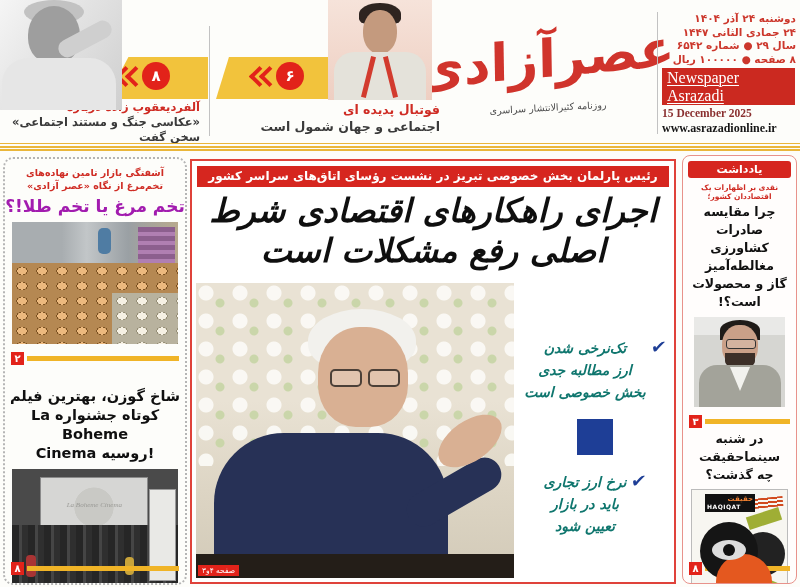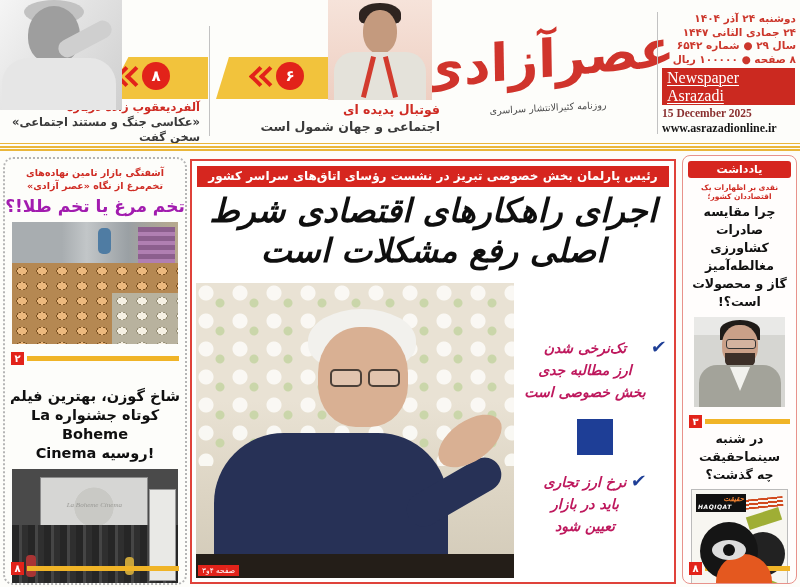--- a/index.html
+++ b/index.html
@@ -109,41 +109,41 @@
   .pm-lens{width:28px;height:14px;border:2px solid #4c4038;border-radius:5px;background:rgba(255,255,255,.25);}
   .pm-body{position:absolute;left:18px;top:150px;width:234px;height:160px;border-radius:70px 70px 0 0;background:#273156;}
   .pm-forearm{position:absolute;left:206px;top:192px;width:104px;height:34px;border-radius:17px;background:#273156;transform:rotate(-30deg);}
   .pm-hand{position:absolute;left:238px;top:138px;width:72px;height:40px;border-radius:50%;background:#d9b093;transform:rotate(-35deg);}
   .pm-table{position:absolute;left:0;right:0;bottom:0;height:24px;background:#241e18;}
   .pm-label{position:absolute;left:2px;bottom:2px;background:#e2231a;color:#fff;font-size:7.5px;padding:1px 4px;}
 
   .lead-bullets{position:absolute;left:330px;right:6px;top:176px;display:flex;flex-direction:column;align-items:center;gap:16px;}
   .bullet{direction:rtl;display:flex;gap:5px;align-items:flex-start;}
   .check{color:#1e3e96;font-size:18px;font-weight:bold;line-height:20px;transform:skewX(-8deg);}
-  .bullet-text{font-size:14px;font-weight:bold;font-style:italic;color:#be185d;line-height:22px;text-align:center;}
+  .bullet-text{font-size:14px;font-weight:bold;font-style:italic;color:#0f766e;line-height:22px;text-align:center;}
   .bullet-text span{display:block;}
   .blue-square{width:36px;height:36px;background:#1e3e96;}
 
   
   .sidebar{left:682px;top:155px;width:115px;height:429px;border:1px solid #e8928b;border-radius:8px;box-sizing:border-box;overflow:hidden;background:#fffdfc;}
   .sb-tab{margin:5px 5px 0;height:17px;background:#d6261f;border-radius:3px;color:#fff;font-size:11px;font-weight:bold;text-align:center;line-height:17px;}
   .sb-kicker{margin-top:5px;font-size:7.5px;color:#cf2c24;font-weight:bold;text-align:center;direction:rtl;}
   .sb-title{margin-top:2px;font-size:12.5px;font-weight:900;line-height:18px;text-align:center;color:#101010;direction:rtl;}
   .sb-title span{display:block;}
   .note-photo{margin:6px 11px 0;height:90px;position:relative;overflow:hidden;
     background:linear-gradient(180deg,#e9e9e7 0 20%,#d6d6d2 20%);}
   .np-hair{position:absolute;left:26px;top:3px;width:40px;height:20px;border-radius:50% 50% 0 0;background:#1f1b18;}
   .np-head{position:absolute;left:28px;top:8px;width:36px;height:42px;border-radius:46%;background:#caa088;}
   .np-glasses{position:absolute;left:32px;top:22px;width:28px;height:8px;border:1.5px solid #333;border-radius:3px;background:rgba(255,255,255,.2);}
   .np-beard{position:absolute;left:31px;top:36px;width:30px;height:16px;border-radius:0 0 50% 50%;background:#3c2f28;}
   .np-suit{position:absolute;left:5px;top:48px;width:82px;height:42px;border-radius:18px 18px 0 0;background:#a3a39a;}
   .np-shirt{position:absolute;left:36px;top:50px;width:20px;height:24px;background:#f2f2ee;clip-path:polygon(0 0,100% 0,50% 100%);}
 
   .poster{margin:5px 8px 0;height:124px;position:relative;overflow:hidden;background:#f7f6f1;border:1px solid #bbb;}
-  .po-chip{position:absolute;left:4px;top:4px;width:46px;background:#111;z-index:4;padding:1px 2px;font-style:italic;}
+  .po-chip{position:absolute;left:13px;top:4px;width:46px;background:#111;z-index:4;padding:1px 2px;}
   .po-chip-fa{display:block;font-size:7px;color:#f08030;line-height:8px;font-weight:bold;direction:rtl;}
   .po-chip-en{display:block;font-size:6px;color:#fff;line-height:8px;font-weight:bold;letter-spacing:.5px;}
   .po-black{position:absolute;left:8px;top:32px;width:58px;height:58px;border-radius:50%;background:#151515;z-index:1;}
   .po-orange1{position:absolute;left:24px;top:64px;width:56px;height:56px;border-radius:50%;background:#e4581f;z-index:2;}
   .po-eye-white{position:absolute;left:20px;top:50px;width:34px;height:20px;border-radius:50%;background:#ddd;z-index:3;}
   .po-eye-pupil{position:absolute;left:31px;top:54px;width:12px;height:12px;border-radius:50%;background:#111;z-index:3;}
   .po-dark1{position:absolute;right:2px;top:42px;width:44px;height:44px;border-radius:50%;background:#222;}
   .po-dark2{position:absolute;right:14px;bottom:4px;width:28px;height:28px;border-radius:50%;background:#2a2a2a;}
   .po-green1{position:absolute;right:6px;top:22px;width:34px;height:13px;background:#9fae35;transform:rotate(-18deg);}
   .po-green2{position:absolute;right:8px;top:86px;width:40px;height:15px;background:#9fae35;transform:rotate(22deg);}

